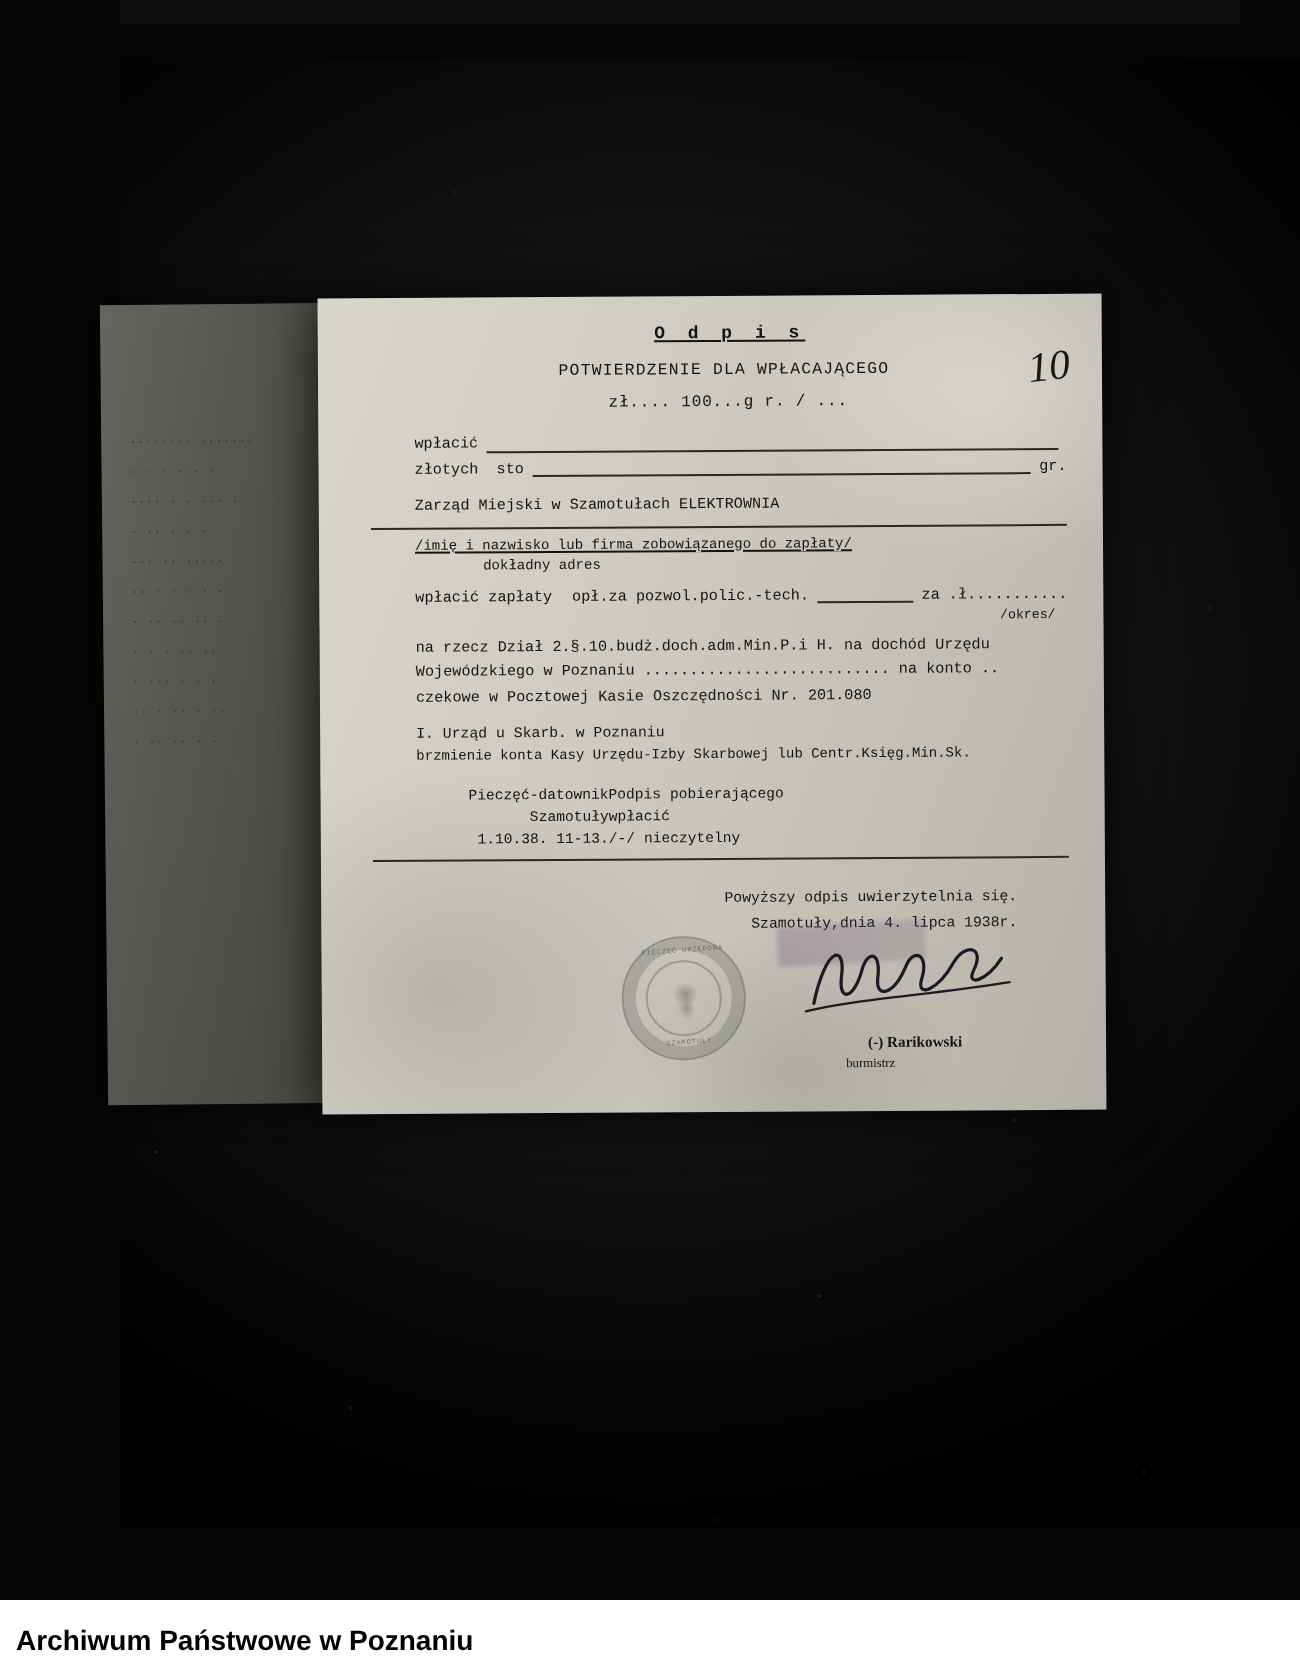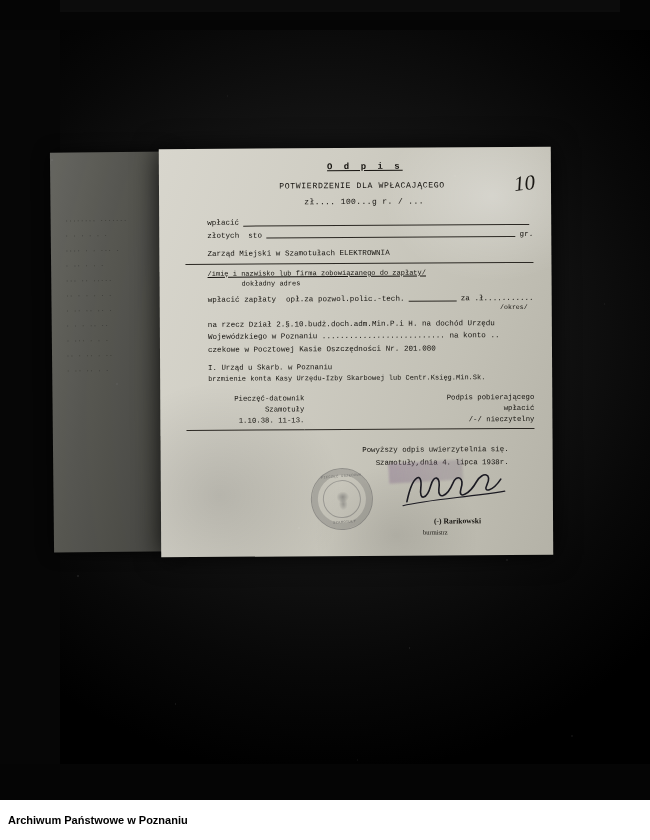--- a/index.html
+++ b/index.html
@@ -165,21 +165,21 @@
   .sec-urzad .u { }
 
   .three-col {
     display: flex;
     margin-top: 9px;
     font-size: 7.3px;
     line-height: 11px;
   }
   .col-a { width: 108px; padding-left: 22px; }
   .col-b { width: 118px; text-align: right; }
-  .col-c { flex: 1; text-align: right; }
+  .col-c { flex: 1; text-align: left; }
 
   .col-rule { border-bottom: 1px solid #2b2823; height: 1px; margin-top: 3px; }
 
   .attest {
     margin-top: 14px;
     font-size: 7.4px;
     text-align: right;
     padding-right: 26px;
     line-height: 13px;
   }
@@ -250,21 +250,21 @@
     position: absolute;
     left: 0; bottom: 0;
     width: 650px; height: 40px;
     background: #ffffff;
     display: flex;
     align-items: center;
     padding-left: 8px;
   }
   #caption span {
     font-family: "Liberation Sans", sans-serif;
-    font-size: 11px;
+    font-size: 14px;
     font-weight: bold;
     color: #000;
   }
 </style>
 </head>
 <body>
 
 <div id="plate">
 
   <div class="edge-top"></div>

